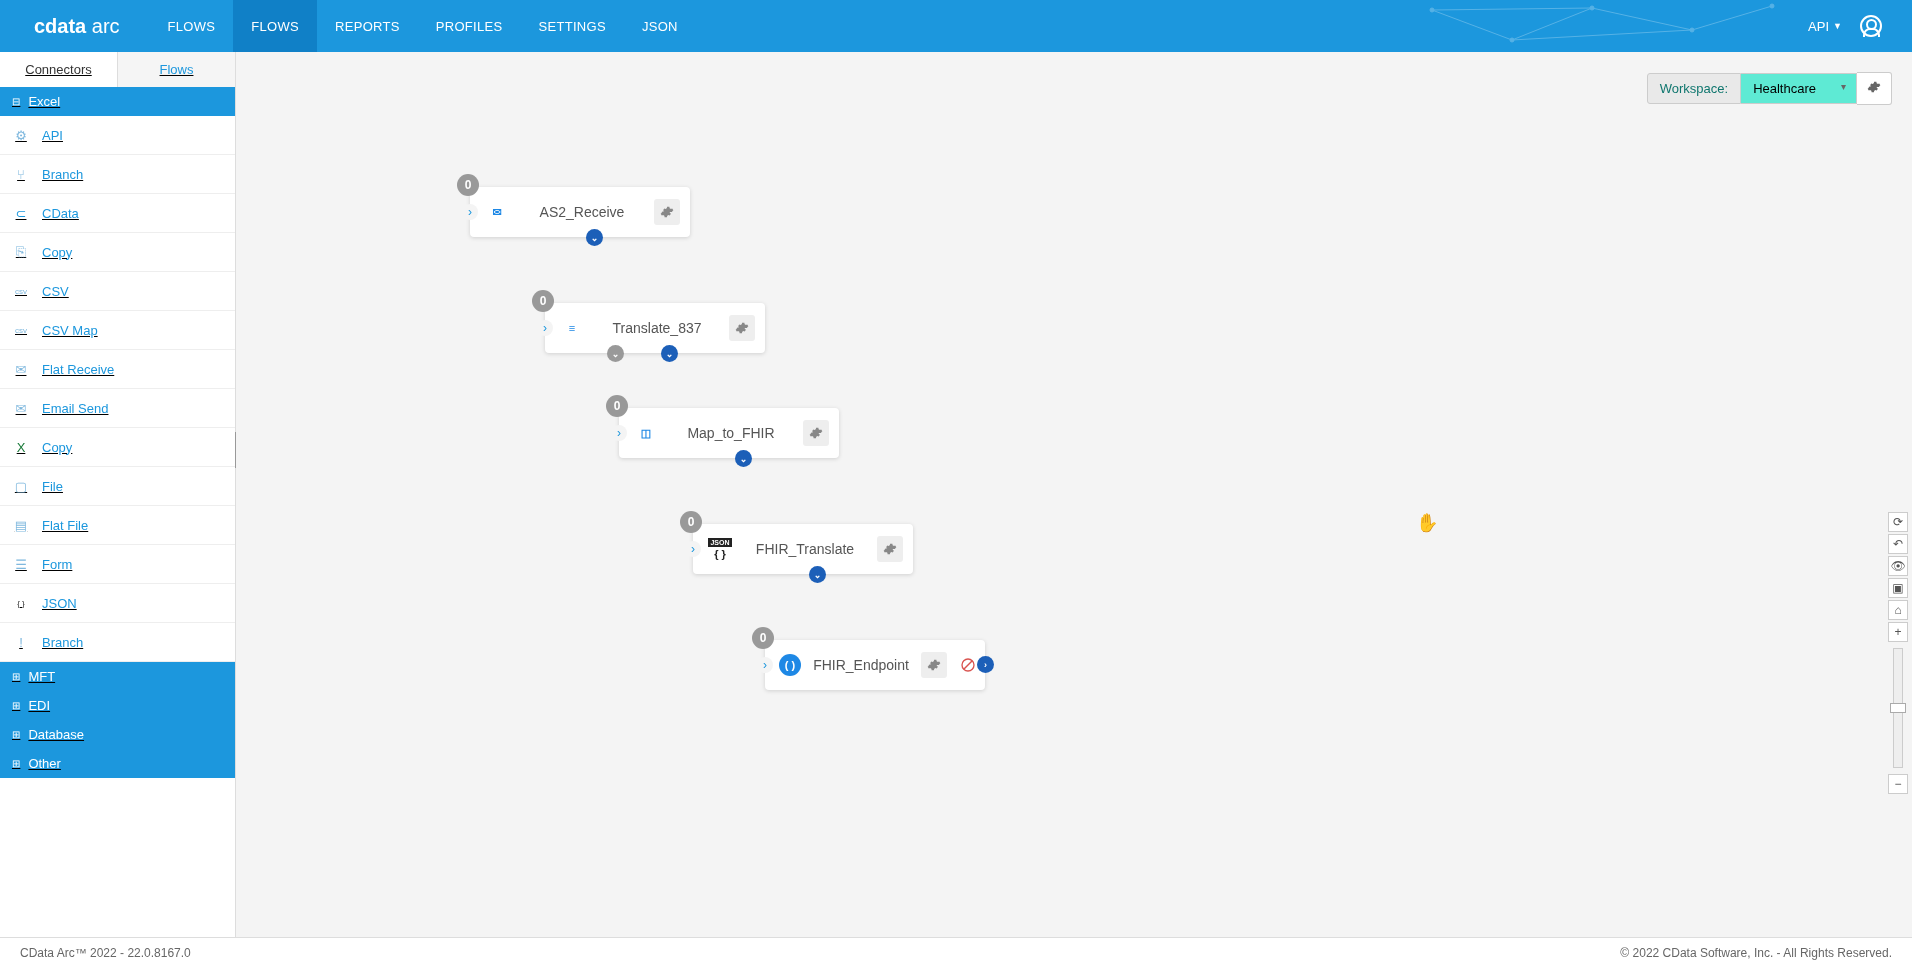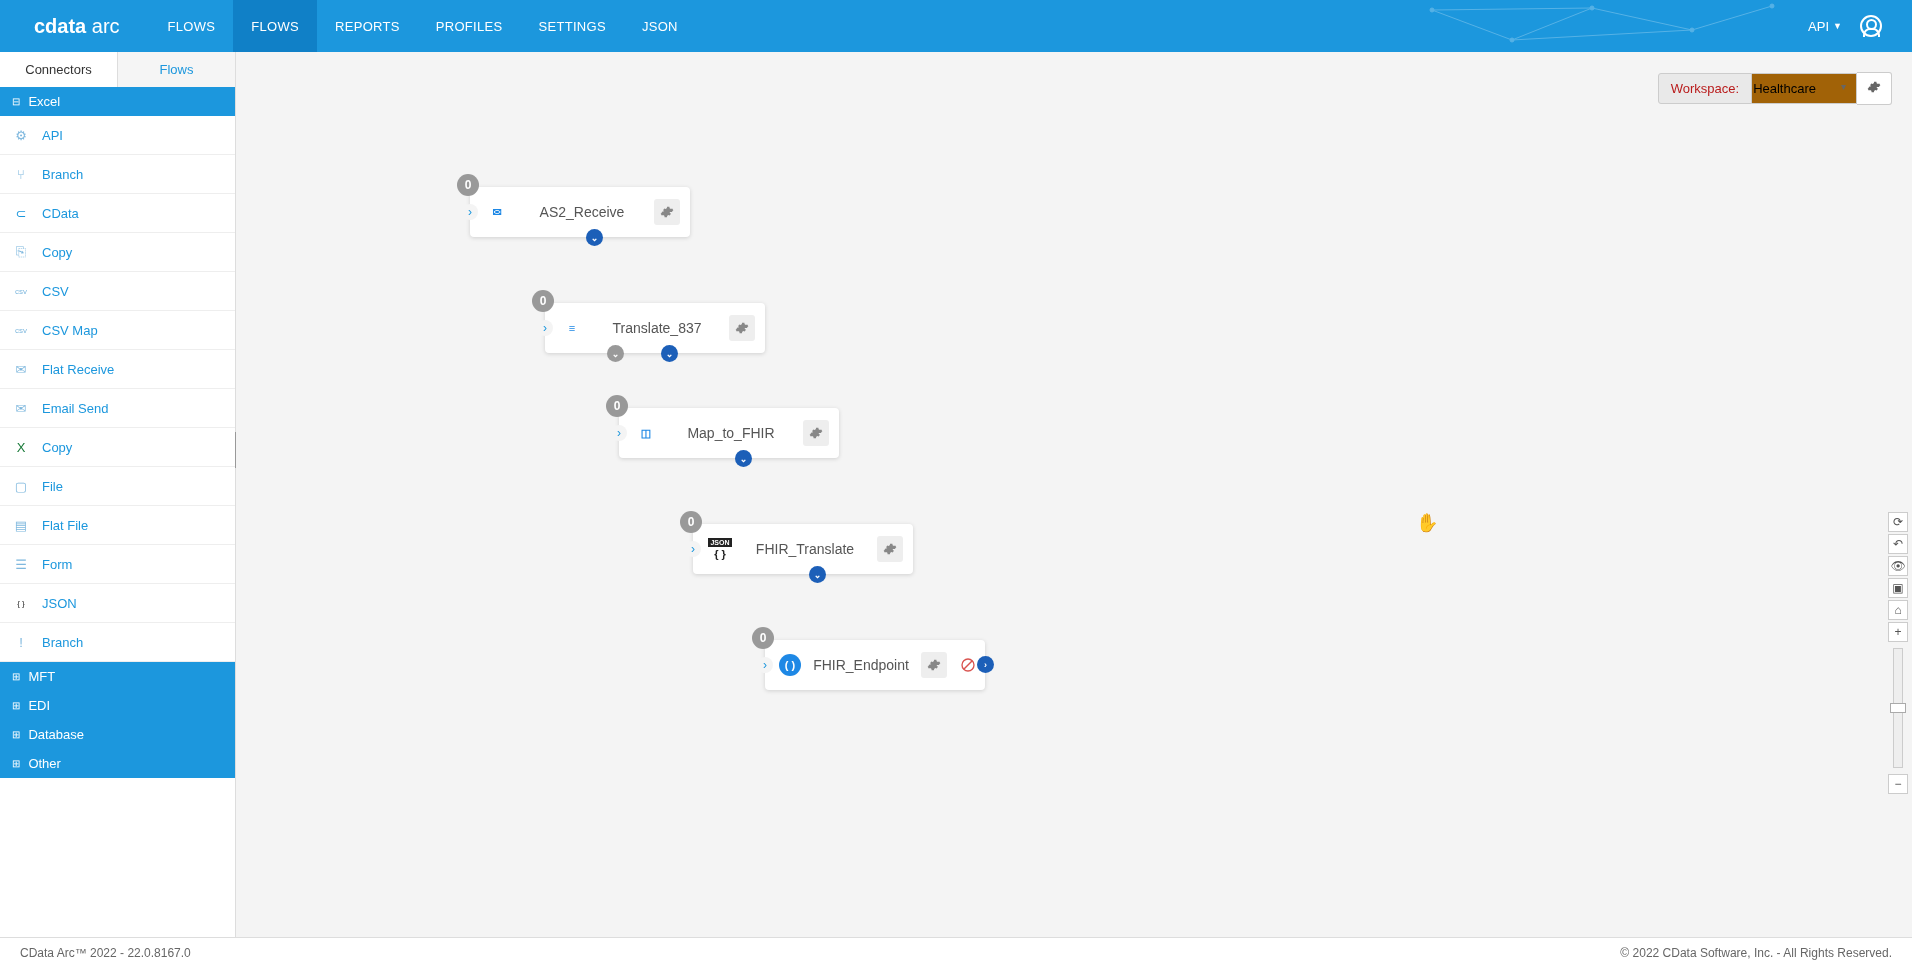--- a/index.html
+++ b/index.html
@@ -13,39 +13,39 @@
 .navmenu a { color: #fff; display: flex; align-items: center; padding: 0 18px; font-size: 13px; font-weight: 500; letter-spacing: 0.3px; text-decoration: none; }
 .navmenu a.active { background: #1080c7; }
 .nav-right { margin-left: auto; display: flex; align-items: center; padding-right: 30px; gap: 18px; }
 .nav-api { color: #fff; font-size: 13px; display: flex; align-items: center; gap: 4px; cursor: pointer; }
 .nav-user { width: 22px; height: 22px; border: 2px solid #fff; border-radius: 50%; position: relative; cursor: pointer; display: flex; align-items: center; justify-content: center; }
 .nav-user::before { content: ""; width: 7px; height: 7px; border: 2px solid #fff; border-radius: 50%; position: absolute; top: 2px; }
 .nav-user::after { content: ""; width: 13px; height: 7px; border: 2px solid #fff; border-bottom: none; border-radius: 7px 7px 0 0; position: absolute; bottom: -2px; }
 .nav-deco { position: absolute; right: 120px; top: 0; height: 52px; width: 400px; opacity: 0.25; pointer-events: none; }
 
 
-.main { display: flex; height: calc(967px - 52px - 30px); }
+.main { display: flex; height: calc(967px - 52px - 30px); text-decoration: underline; }
 .sidebar { width: 236px; background: #fff; border-right: 1px solid #ddd; display: flex; flex-direction: column; position: relative; }
 .sidebar-tabs { display: flex; background: #f5f5f5; }
 .sidebar-tabs .tab { flex: 1; text-align: center; padding: 10px 0; font-size: 13px; cursor: pointer; color: #555; }
 .sidebar-tabs .tab.active { background: #fff; color: #333; border-right: 1px solid #ddd; }
 .sidebar-tabs .tab:not(.active) { color: #1c97dd; }
 .sidebar-body { flex: 1; overflow-y: auto; }
 .cat-header { background: #1c97dd; color: #fff; padding: 7px 12px; font-size: 13px; display: flex; align-items: center; gap: 8px; }
 .cat-header .collapse-icon { font-size: 10px; }
 .connector-item { display: flex; align-items: center; gap: 12px; padding: 10px 12px; border-bottom: 1px solid #eee; color: #1c97dd; font-size: 13px; cursor: grab; }
 .connector-item .ci { width: 18px; height: 18px; display: inline-flex; align-items: center; justify-content: center; font-size: 11px; color: #888; }
 .sidebar-collapse-handle { position: absolute; right: -12px; top: 380px; width: 12px; height: 36px; background: #999; display: flex; align-items: center; justify-content: center; cursor: pointer; }
 .sidebar-collapse-handle svg { width: 8px; height: 8px; }
 
 
 .canvas { flex: 1; background: #f4f4f4; position: relative; }
 .workspace-bar { position: absolute; top: 20px; right: 20px; display: flex; align-items: center; gap: 0; }
-.workspace-lbl { background: #e9e9e9; border: 1px solid #ccc; padding: 7px 12px; font-size: 13px; color: #b91c1c; border-radius: 3px 0 0 3px; }
-.workspace-select { background: #a16207; border: 1px solid #ccc; border-left: none; padding: 7px 40px 7px 1px; font-size: 13px; position: relative; min-width: 100px; }
+.workspace-lbl { background: #e9e9e9; border: 1px solid #ccc; padding: 7px 12px; font-size: 13px; color: #0f766e; border-radius: 3px 0 0 3px; }
+.workspace-select { background: #5eead4; border: 1px solid #ccc; border-left: none; padding: 7px 40px 7px 12px; font-size: 13px; position: relative; min-width: 100px; }
 .workspace-select::after { content: "▾"; position: absolute; right: 10px; color: #666; font-size: 10px; }
 .workspace-gear { border: 1px solid #ccc; border-left: none; background: #fff; padding: 7px 10px; cursor: pointer; border-radius: 0 3px 3px 0; }
 
 
 .flow-node { position: absolute; background: #fff; border-radius: 4px; box-shadow: 0 1px 4px rgba(0,0,0,0.15); width: 220px; height: 50px; display: flex; align-items: center; }
 .flow-node .in-handle { position: absolute; left: -8px; color: #1c97dd; background: #f4f4f4; border-radius: 50%; width: 16px; height: 16px; display: flex; align-items: center; justify-content: center; font-size: 12px; }
 .flow-node .node-icon { width: 26px; height: 26px; margin-left: 14px; display: flex; align-items: center; justify-content: center; font-size: 11px; }
 .flow-node .node-label { flex: 1; text-align: center; color: #555; font-size: 14px; padding: 0 4px; }
 .flow-node .node-gear { width: 26px; height: 26px; background: #eee; border-radius: 3px; margin-right: 10px; display: flex; align-items: center; justify-content: center; cursor: pointer; }
 .flow-node .node-extra { width: 22px; height: 22px; display: flex; align-items: center; justify-content: center; margin-right: 6px; }

